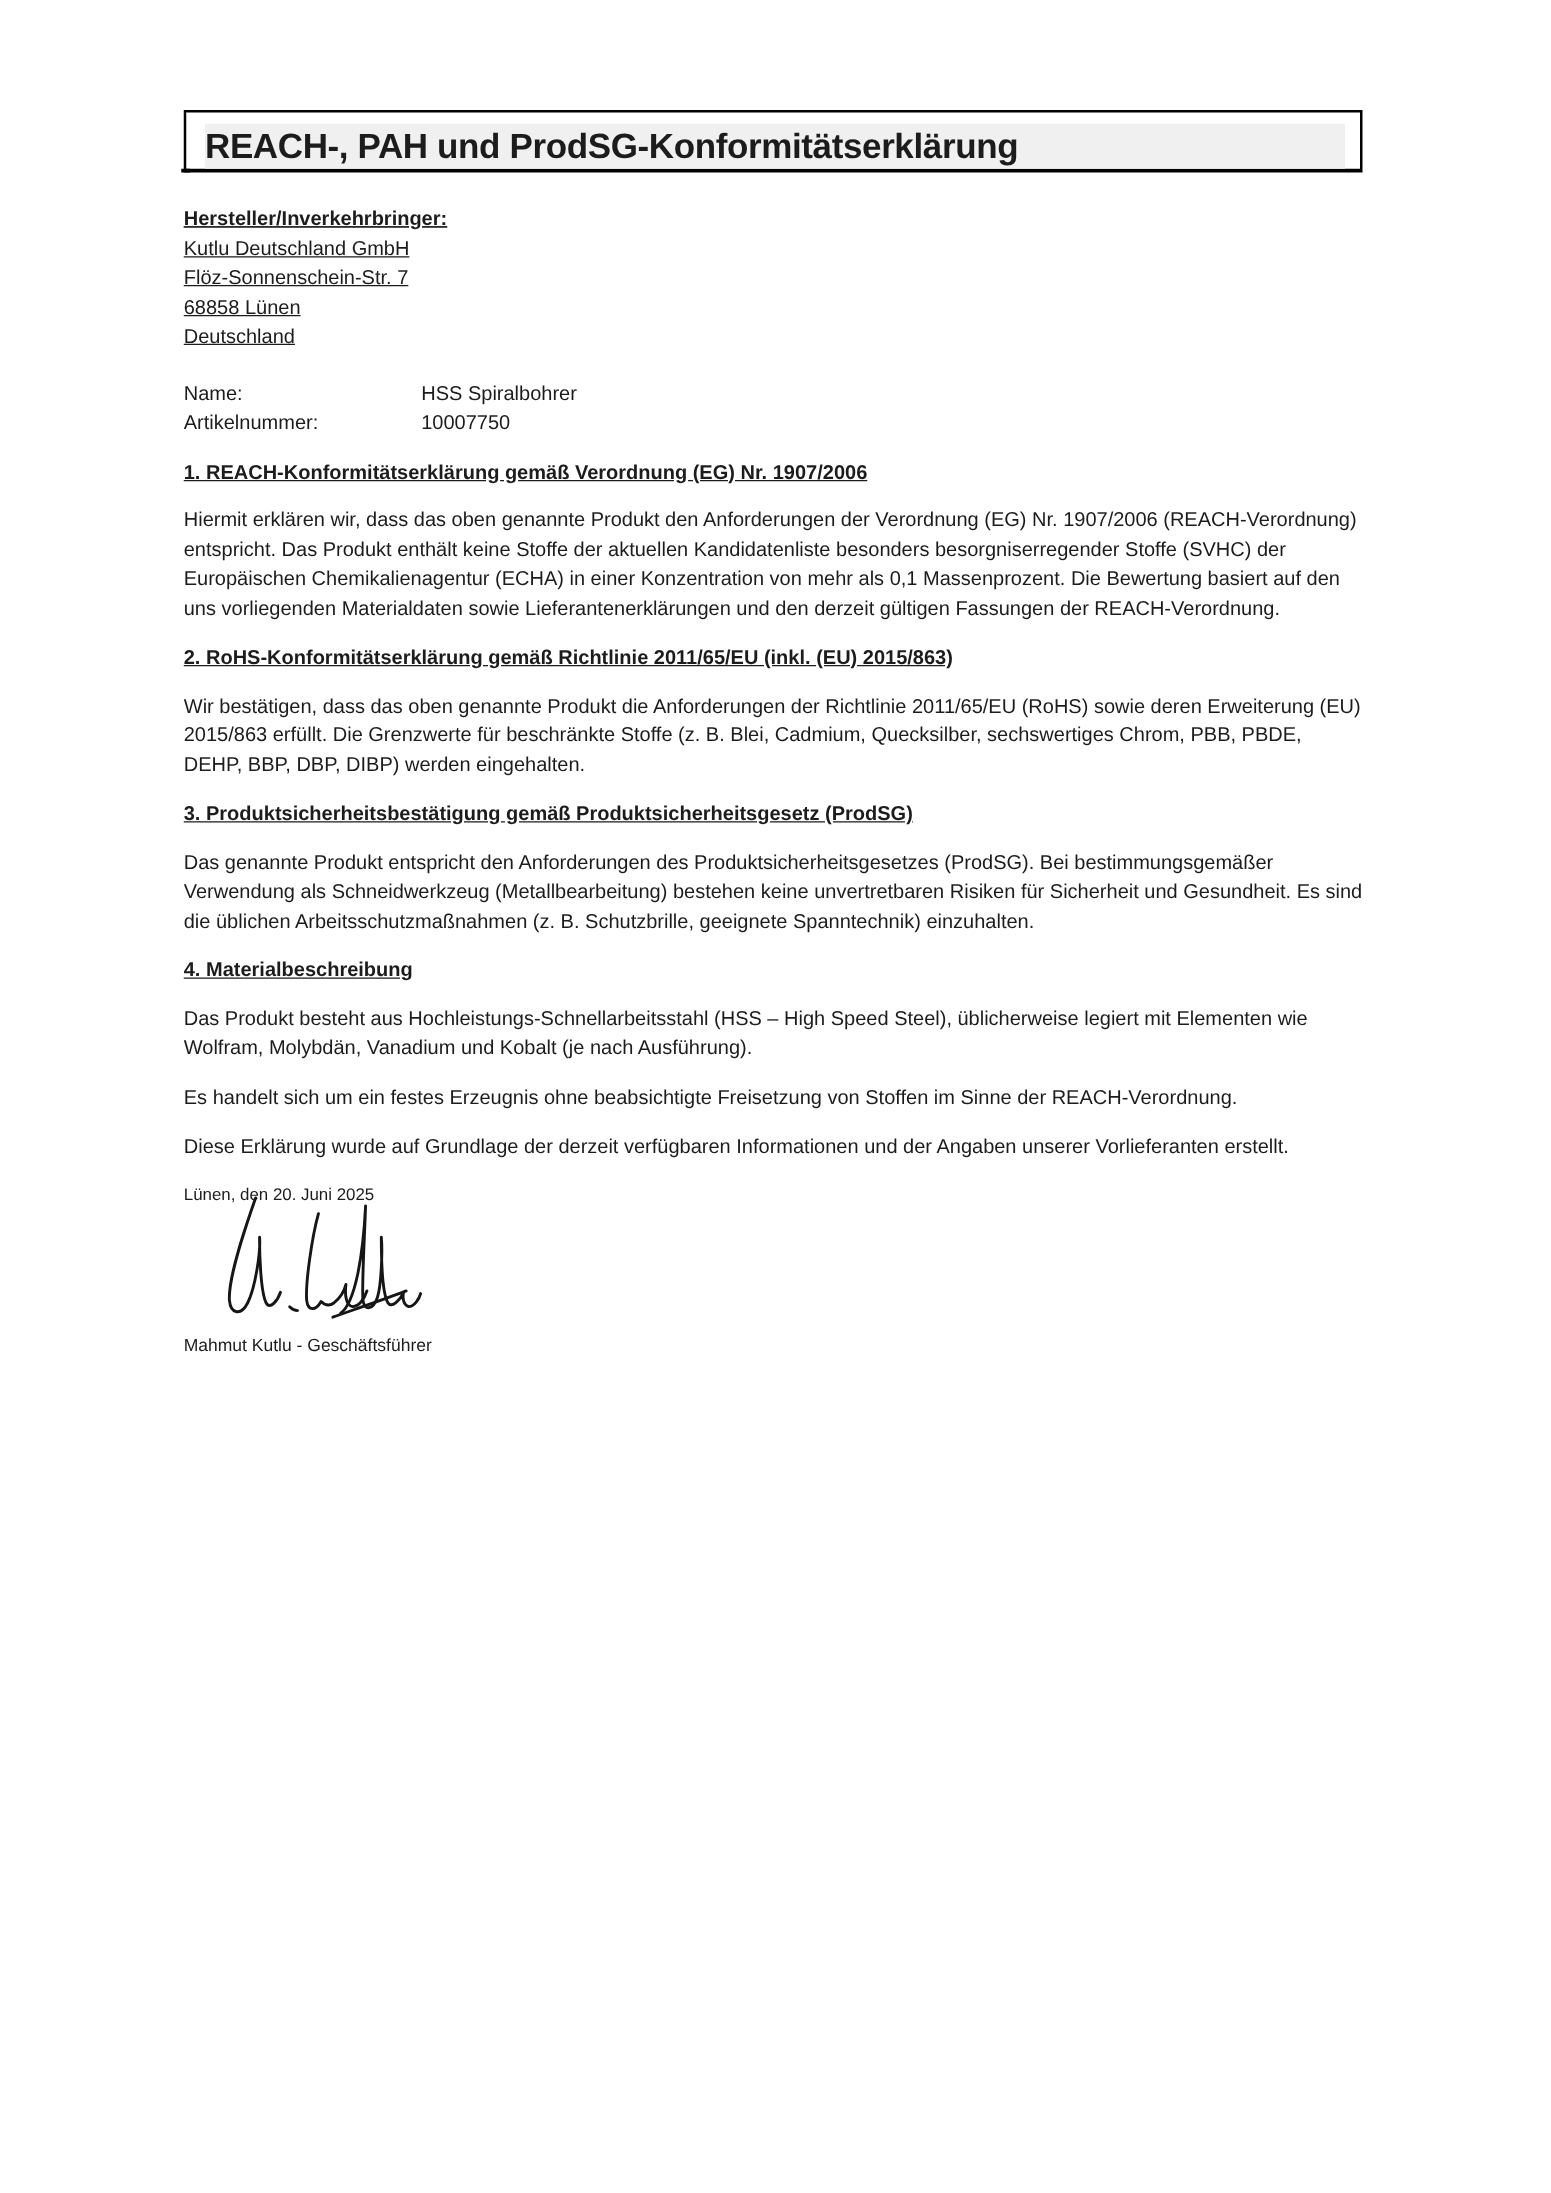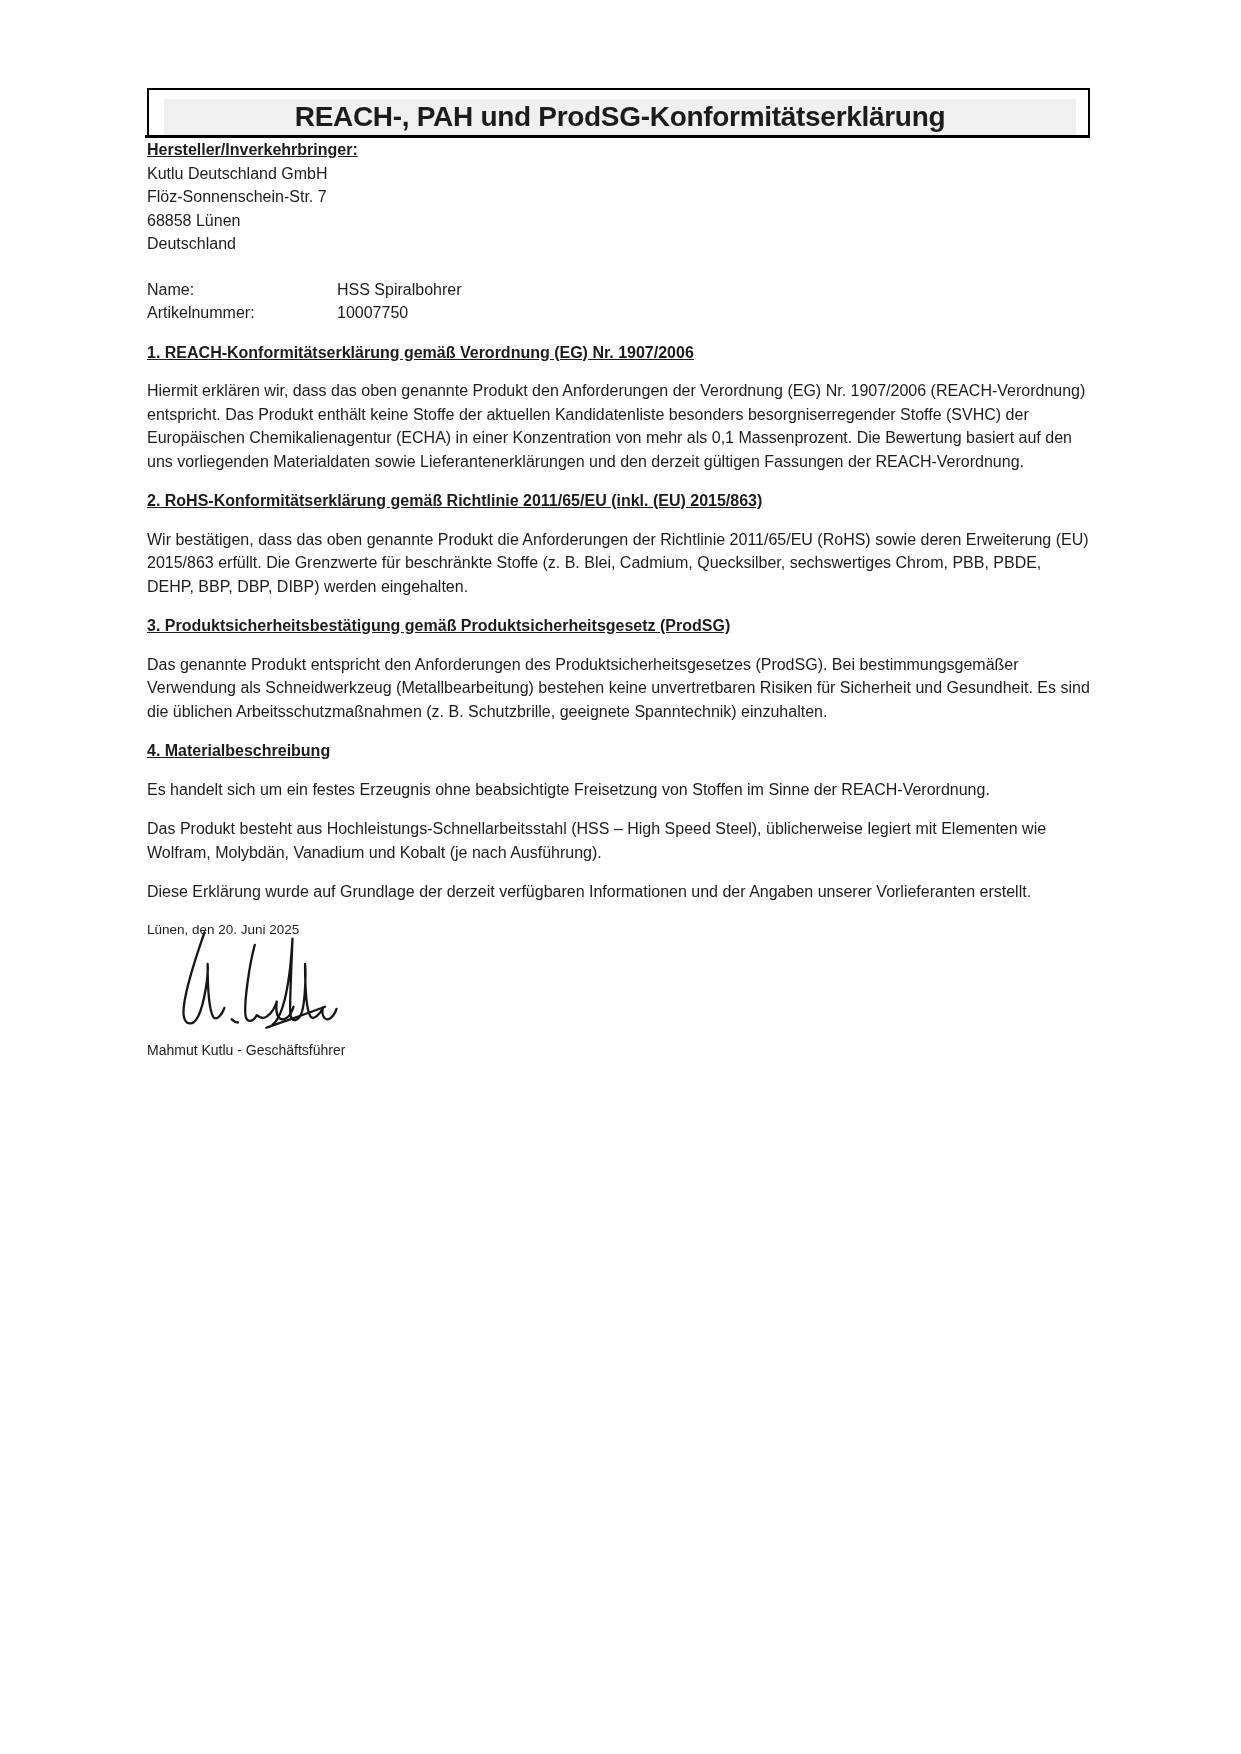--- a/index.html
+++ b/index.html
@@ -37,30 +37,29 @@
   }
   .title-inner {
     position: absolute;
     left: 15px;
     right: 12px;
     top: 9px;
     bottom: 0;
     background: #f0f0f0;
     display: flex;
     align-items: center;
-    justify-content: center;
   }
   .title-text {
     font-size: 28px;
     font-weight: bold;
     letter-spacing: -0.3px;
     white-space: nowrap;
   }
   
-  .manufacturer { font-size: 16px; line-height: 23.5px; }
+  .manufacturer { margin-top: 26px; font-size: 16px; line-height: 23.5px; text-decoration: underline; }
   .manufacturer-heading { font-weight: bold; text-decoration: underline; }
   .product-block { margin-top: 22px; font-size: 16px; line-height: 23.5px; }
   .product-row { display: flex; gap: 40px; }
   .product-label { width: 150px; flex: 0 0 150px; }
   h2.sec-heading {
     font-size: 16px;
     line-height: 23.5px;
     font-weight: bold;
     margin: 16px 0 15px 0;
     text-decoration: underline;
@@ -116,22 +115,22 @@
       <p class="body-par">Wir bestätigen, dass das oben genannte Produkt die Anforderungen der Richtlinie 2011/65/EU (RoHS) sowie deren Erweiterung (EU) 2015/863 erfüllt. Die Grenzwerte für beschränkte Stoffe (z. B. Blei, Cadmium, Quecksilber, sechswertiges Chrom, PBB, PBDE, DEHP, BBP, DBP, DIBP) werden eingehalten.</p>
     </div>
 
     <div>
       <h2 class="sec-heading">3. Produktsicherheitsbestätigung gemäß Produktsicherheitsgesetz (ProdSG)</h2>
       <p class="body-par">Das genannte Produkt entspricht den Anforderungen des Produktsicherheitsgesetzes (ProdSG). Bei bestimmungsgemäßer Verwendung als Schneidwerkzeug (Metallbearbeitung) bestehen keine unvertretbaren Risiken für Sicherheit und Gesundheit. Es sind die üblichen Arbeitsschutzmaßnahmen (z. B. Schutzbrille, geeignete Spanntechnik) einzuhalten.</p>
     </div>
 
     <div>
       <h2 class="sec-heading">4. Materialbeschreibung</h2>
+      <p class="body-par">Das Produkt besteht aus Hochleistungs-Schnellarbeitsstahl (HSS – High Speed Steel), üblicherweise legiert mit Elementen wie Wolfram, Molybdän, Vanadium und Kobalt (je nach Ausführung).</p>
       <p class="body-par">Es handelt sich um ein festes Erzeugnis ohne beabsichtigte Freisetzung von Stoffen im Sinne der REACH-Verordnung.</p>
-      <p class="body-par">Das Produkt besteht aus Hochleistungs-Schnellarbeitsstahl (HSS – High Speed Steel), üblicherweise legiert mit Elementen wie Wolfram, Molybdän, Vanadium und Kobalt (je nach Ausführung).</p>
     </div>
 
     <p class="body-par">Diese Erklärung wurde auf Grundlage der derzeit verfügbaren Informationen und der Angaben unserer Vorlieferanten erstellt.</p>
 
     <div>
       <div class="place-date">Lünen, den 20. Juni 2025</div>
       <svg class="signature-svg" width="210" height="110" viewBox="0 0 200 105" aria-hidden="true">
         <g fill="none" stroke="#161616" stroke-width="2.2" stroke-linecap="round" stroke-linejoin="round">
           <path d="M47,8 C40,28 26,68 27,86 C28,97 36,98 41,88 C47,76 51,48 50,38 C50,53 51,80 55,88 C58,94 64,86 66,80"></path>
           <path d="M73,91 C75,93 77,94 79,94"></path>

